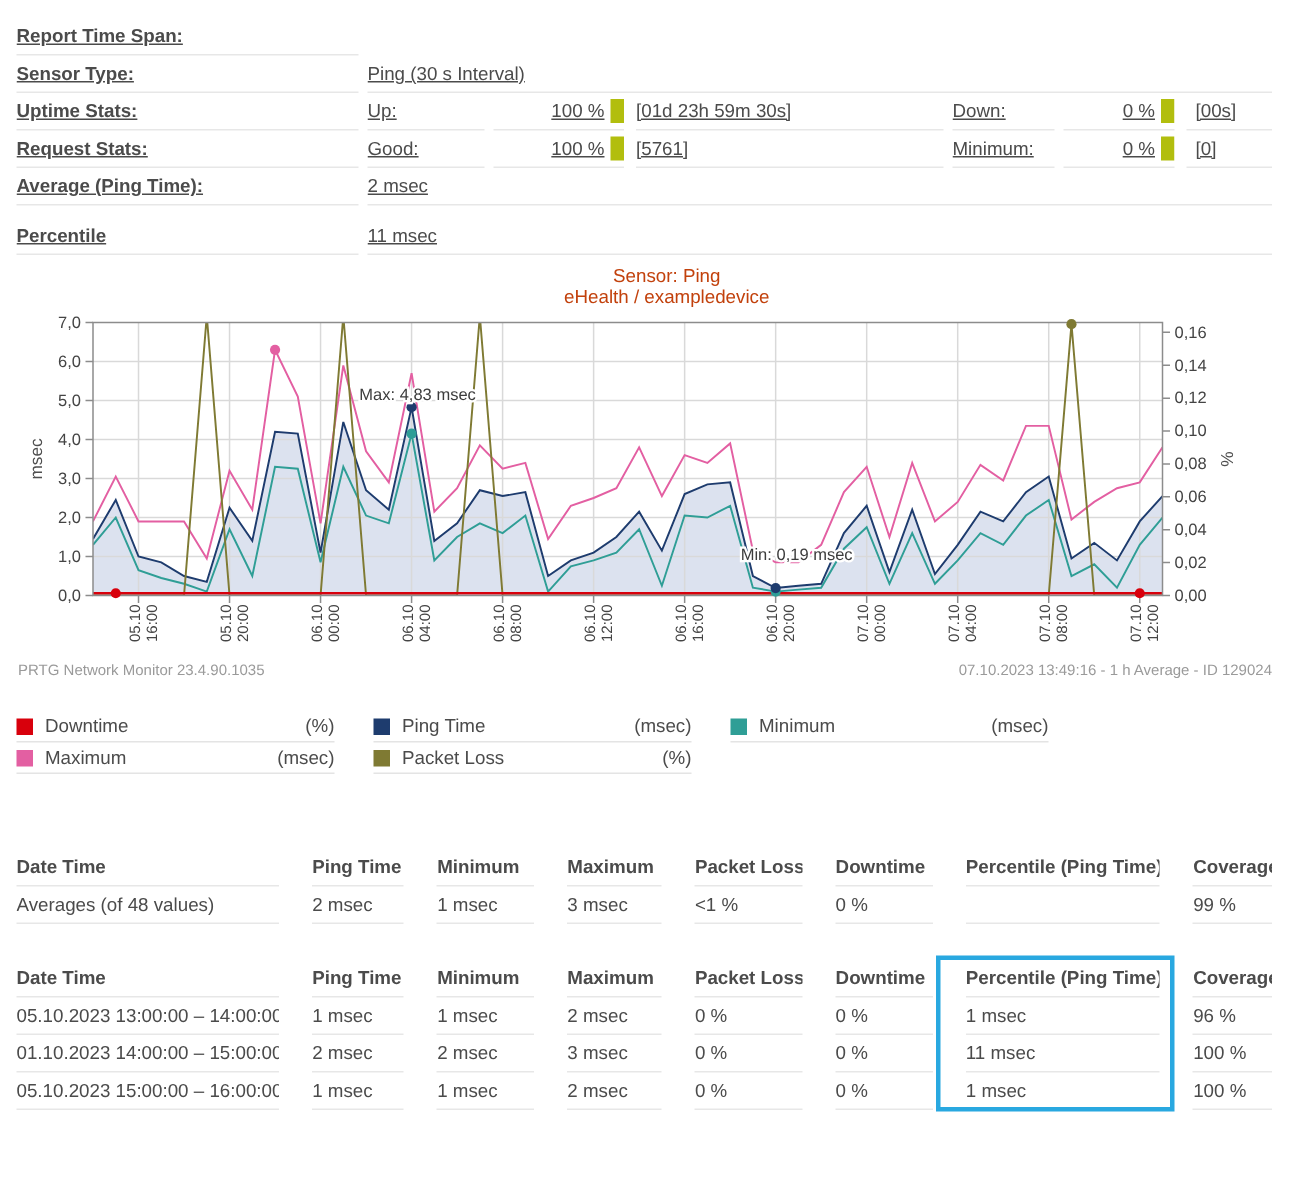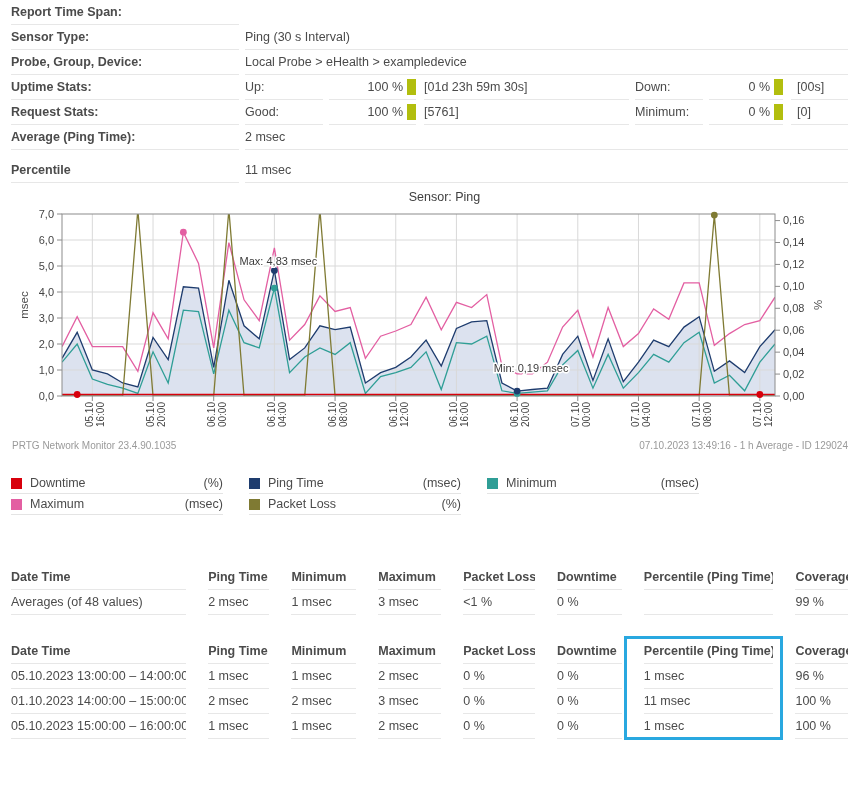--- a/index.html
+++ b/index.html
@@ -2,38 +2,38 @@
 <html><head>
 <meta charset="utf-8">
 <style>
   html,body{margin:0;padding:0;background:#fff;}
   body{width:859px;height:793px;overflow:hidden;font-family:"Liberation Sans",sans-serif;color:#4b4b4b;font-size:12.5px;}
   .page{padding:0 11px;}
   .page-title{padding:6px 1px 8px;font-size:18px;line-height:22px;color:#2aa3dc;font-weight:400;}
   .page-title b{font-weight:700;}
 
   
-  .info-table{margin-top:0;}
+  .info-table{margin-top:12px;text-decoration:underline;}
   .info-row{display:flex;}
   .info-row .cell{height:25px;line-height:24px;border-bottom:1px solid #e7e7e7;box-sizing:border-box;white-space:nowrap;overflow:hidden;}
   .lbl{width:228px;margin-right:6px;font-weight:700;}
   .val{flex:1;}
   .sep{margin-top:8px;}
   .k1{width:78px;margin-right:6px;}
   .vw1{width:87px;display:flex;align-items:center;margin-right:8px;}
   .vw1 .pct{flex:1;text-align:right;padding-right:4px;}
   .bar{width:9px;height:16px;background:#b2be0e;}
   .br1{width:205px;margin-right:6px;}
   .k2{width:68px;margin-right:6px;}
   .vw2{width:74px;display:flex;align-items:center;margin-right:8px;}
   .vw2 .pct{flex:1;text-align:right;padding-right:4px;}
   .br2{flex:1;padding-left:6px;}
 
   
-  .chart-titles{margin-top:7px;text-align:center;padding-left:30px;font-size:12.5px;line-height:14px;color:#404040;}
+  .chart-titles{margin-top:7px;text-align:center;padding-left:30px;font-size:12.5px;line-height:14px;color:#c2410c;}
   .chart-svg{display:block;margin-left:-11px;}
 
   
   .legend{margin-top:19px;}
   .legend-row{display:flex;}
   .legend-cell{width:212px;margin-right:26px;height:21px;display:flex;align-items:center;border-bottom:1px solid #e4e4e4;box-sizing:border-box;}
   .swatch{width:11px;height:11px;margin-right:8px;flex:none;}
   .legend-label{flex:1;}
   .legend-unit{text-align:right;}
 
@@ -56,24 +56,20 @@
 
   <div class="info-table">
     <div class="info-row">
       <div class="cell lbl">Report Time Span:</div>
     </div>
     <div class="info-row">
       <div class="cell lbl">Sensor Type:</div>
       <div class="cell val">Ping (30 s Interval)</div>
     </div>
     <div class="info-row">
-      <div class="cell lbl">Probe, Group, Device:</div>
-      <div class="cell val">Local Probe &gt; eHealth &gt; exampledevice</div>
-    </div>
-    <div class="info-row">
       <div class="cell lbl">Uptime Stats:</div>
       <div class="cell k1">Up:</div>
       <div class="cell vw1">
           <span class="pct">100 %</span>
           <span class="bar"></span>
         </div>
       <div class="cell br1">[01d 23h 59m 30s]</div>
       <div class="cell k2">Down:</div>
       <div class="cell vw2">
           <span class="pct">0 %</span>
@@ -101,20 +97,21 @@
       <div class="cell val">2 msec</div>
     </div>
     <div class="info-row sep">
       <div class="cell lbl">Percentile</div>
       <div class="cell val">11 msec</div>
     </div>
   </div>
 
   <div class="chart-titles">
     <div>Sensor: Ping</div>
+    <div>eHealth / exampledevice</div>
   </div>
 
   <svg id="chart" class="chart-svg" width="859" height="250" viewBox="0 0 859 250">
       <defs>
         <clipPath id="plotclip">
           <rect x="62" y="10" width="713" height="182"></rect>
         </clipPath>
       </defs>
       <polygon points="62,154.3 77.17021276595744,128.3 92.34042553191489,166 107.51063829787233,169.9 122.68085106382978,179 137.85106382978722,182.9 153.02127659574467,133.5 168.1914893617021,155.6 183.36170212765956,82.8 198.53191489361703,84.1 213.70212765957447,163.4 228.87234042553192,76.3 244.04255319148936,121.8 259.2127659574468,134.8 274.3829787234042,66.42 289.55319148936167,155.6 304.7234042553191,143.9 319.8936170212766,121.8 335.06382978723406,125.7 350.2340425531915,123.10000000000001 365.40425531914894,179 380.5744680851064,168.6 395.74468085106383,163.4 410.9148936170213,153 426.0851063829787,136.1 441.25531914893617,162.1 456.4255319148936,124.39999999999999 471.59574468085106,117.89999999999999 486.7659574468085,116.60000000000001 501.93617021276594,179 517.1063829787233,187.06 532.2765957446809,185.5 547.4468085106382,184.2 562.6170212765958,150.4 577.7872340425532,132.2 592.9574468085107,176.4 608.1276595744681,134.8 623.2978723404256,177.7 638.468085106383,158.2 653.6382978723404,136.1 668.8085106382979,142.6 683.9787234042553,123.10000000000001 699.1489361702128,112.7 714.3191489361702,167.3 729.4893617021277,156.9 744.6595744680851,168.6 759.8297872340426,142.6 775,125.7 775,192 62,192" fill="#dce2ef"></polygon>
       <line x1="62" y1="166" x2="775" y2="166" stroke="#d9d9d9" stroke-width="1"></line>

